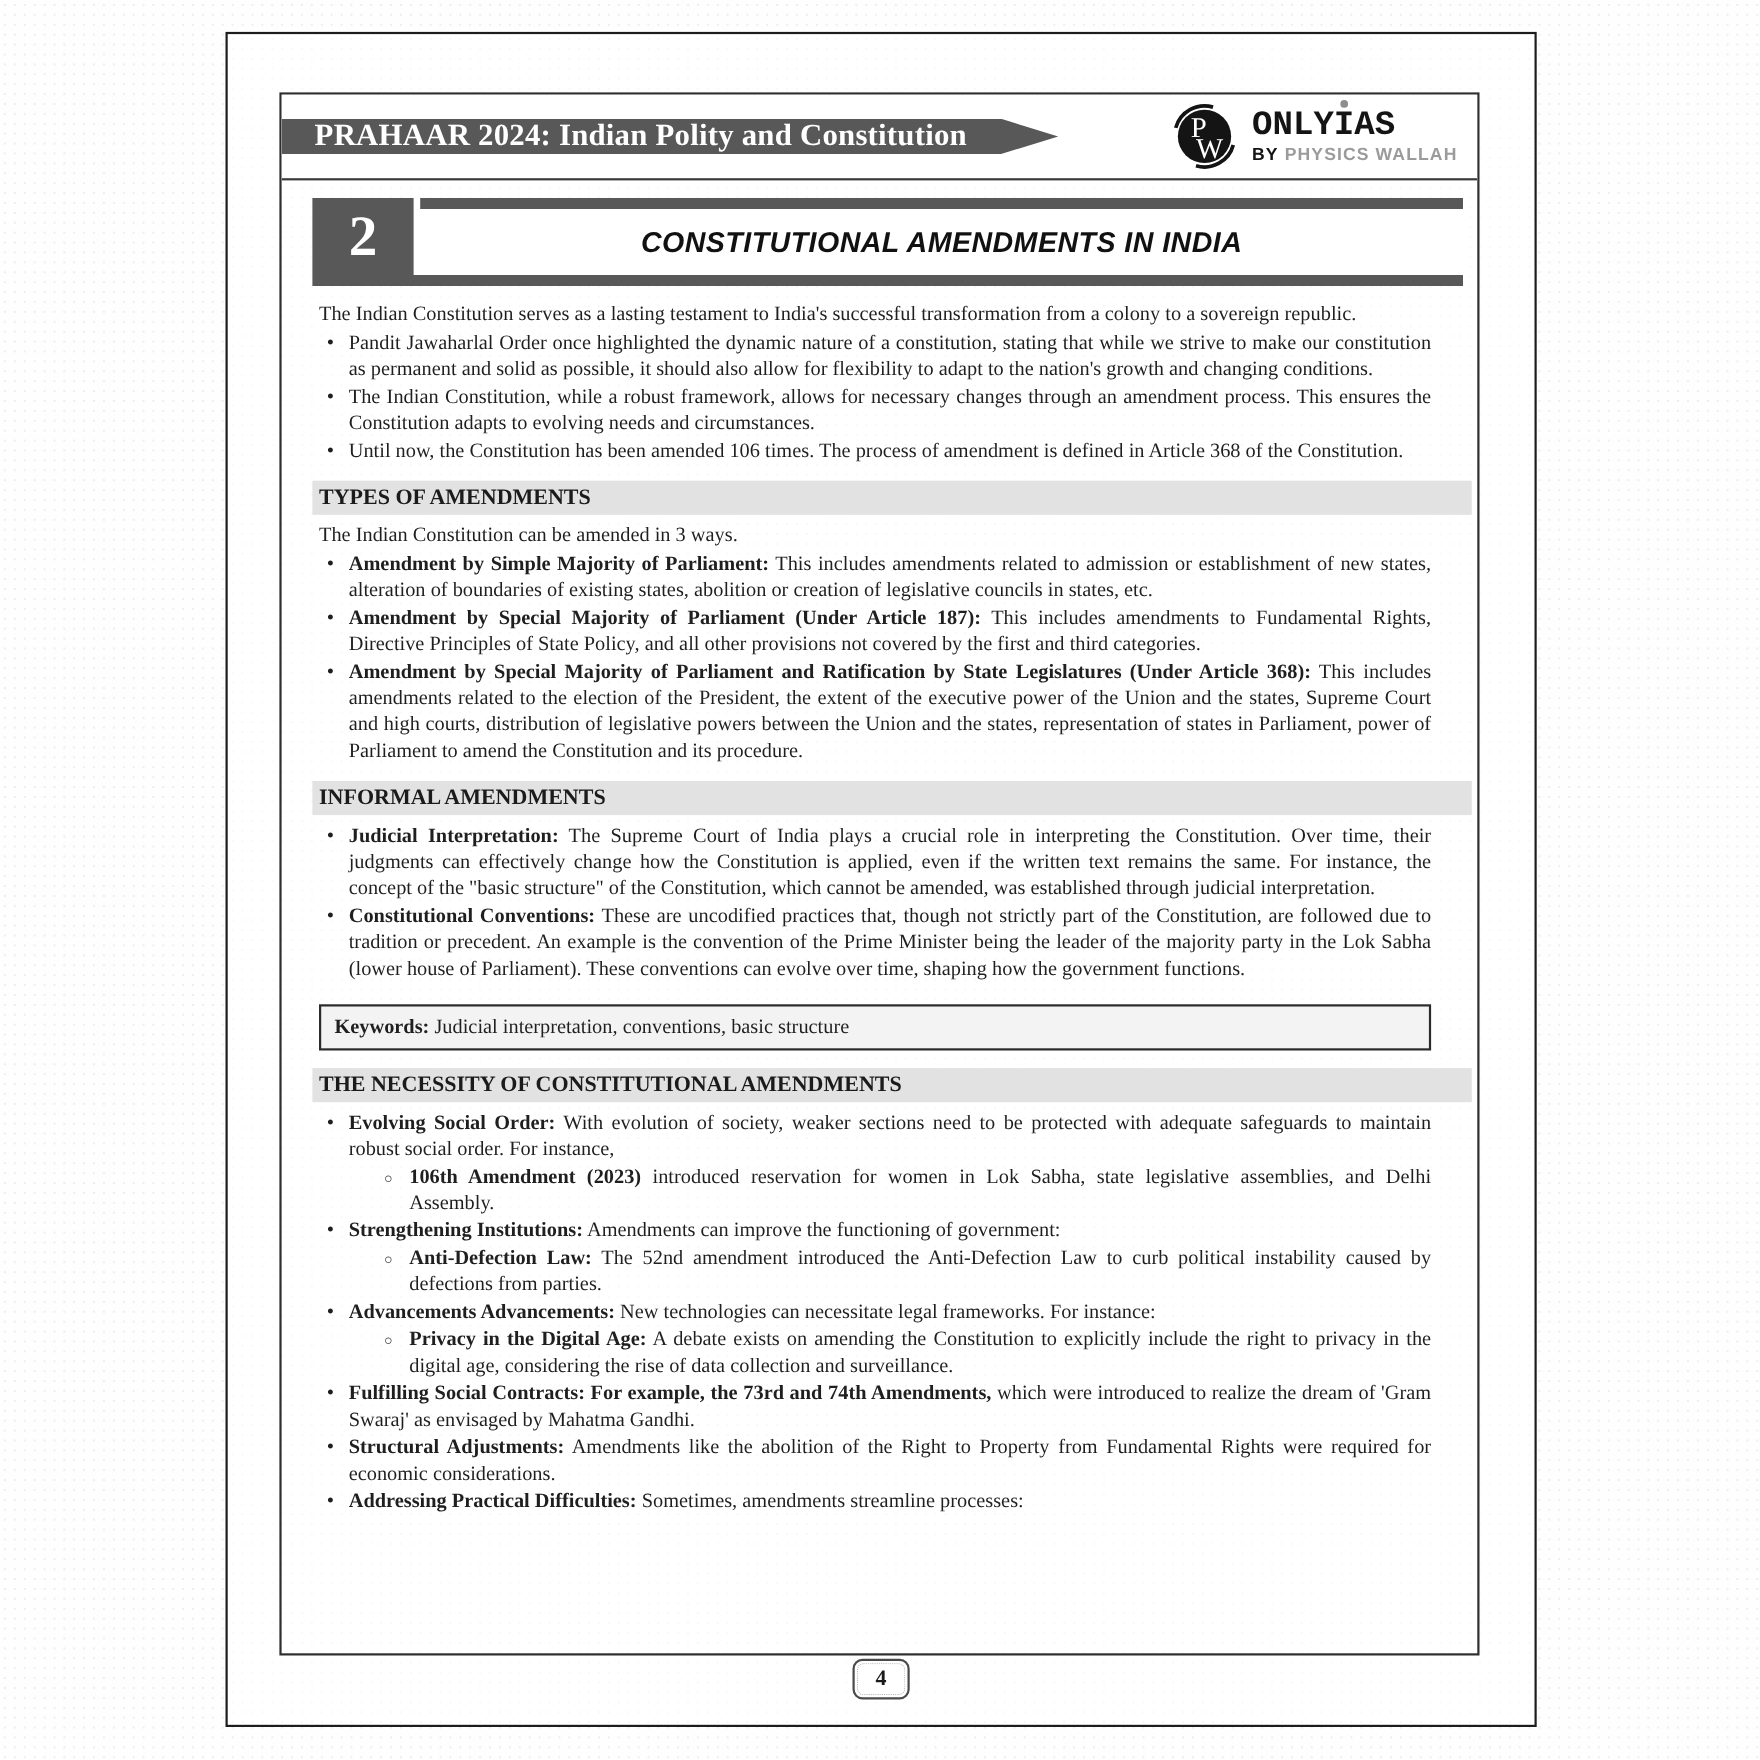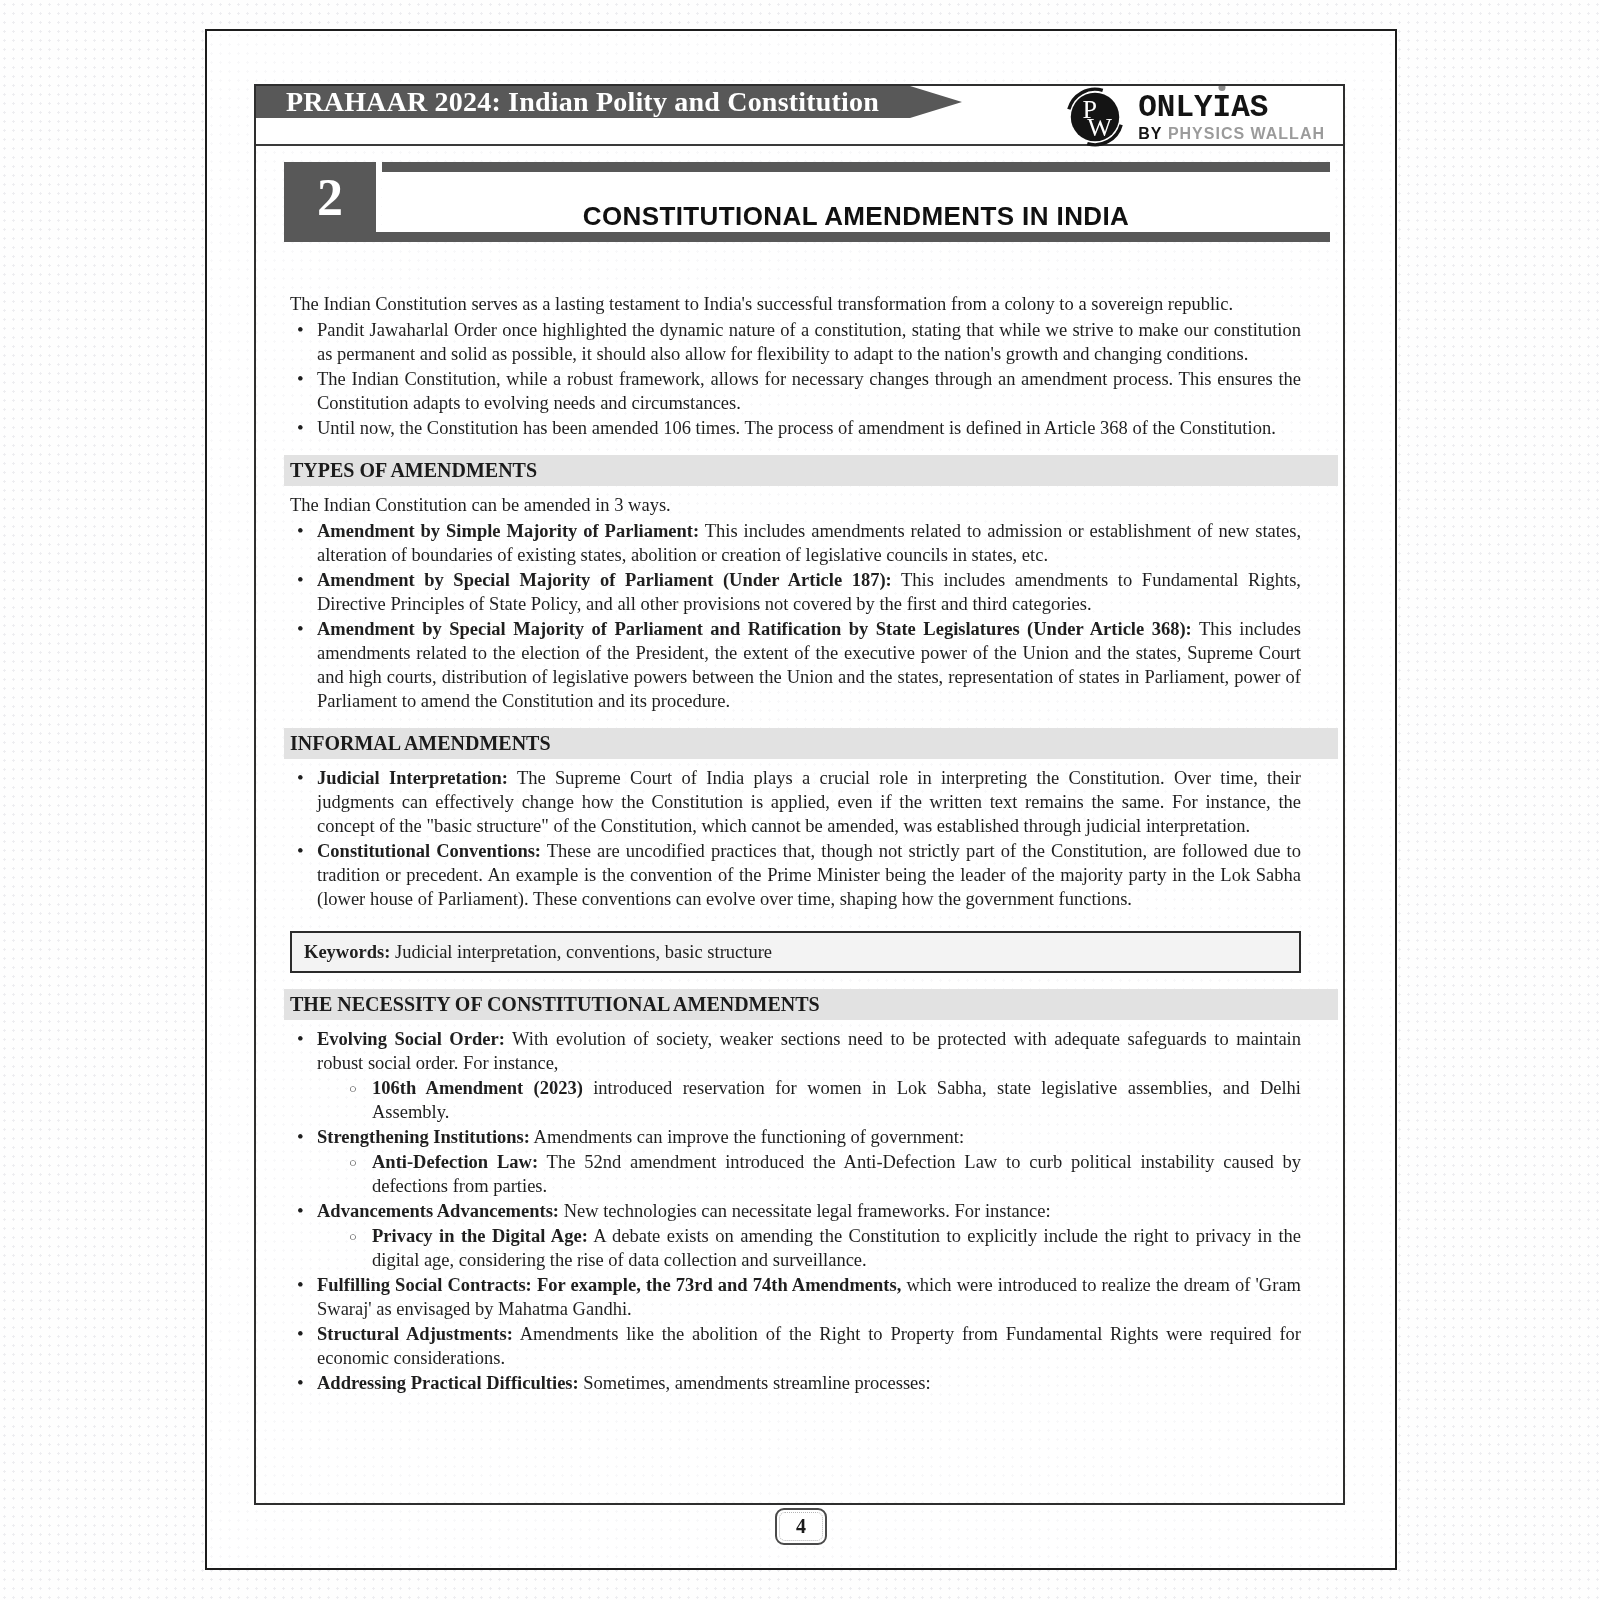--- a/index.html
+++ b/index.html
@@ -17,21 +17,21 @@
     background:#ffffff;
     background-image: radial-gradient(rgba(120,120,145,0.05) 1px, transparent 1.2px);
     background-size: 9px 9px;
     border:2px solid #1c1c1c;
   }
   .inner {
     position:absolute; left:47px; top:53px; width:1091px; height:1421px;
     border:2px solid #2e2e2e; background:transparent; overflow:hidden;
   }
   
-  .header-strip { height:60px; display:flex; align-items:flex-start; border-bottom:2px solid #3a3a3a; background:#fff; }
+  .header-strip { height:78px; display:flex; align-items:center; border-bottom:2px solid #3a3a3a; background:#fff; }
   .banner {
     width:706px; background:#585858; display:flex; align-items:center;
     padding-left:30px;
     clip-path: polygon(0 0, calc(100% - 52px) 0, 100% 50%, calc(100% - 52px) 100%, 0 100%);
   }
   .banner-title { color:#ffffff; font-weight:700; font-size:28px; letter-spacing:0.2px; }
   .logo-zone { flex:1; display:flex; align-items:center; justify-content:flex-end; padding-right:18px; gap:12px; }
   .brand-block { display:flex; flex-direction:column; line-height:1; }
   .brand-main { font-family:Liberation Mono, monospace; font-weight:800; font-size:31px; color:#141414; letter-spacing:0px; display:flex; }
   .dotted-i { position:relative; }
@@ -39,25 +39,25 @@
   .brand-sub { font-family:"Liberation Sans", sans-serif; font-weight:700; font-size:16px; letter-spacing:1px; margin-top:3px; }
   .brand-sub .by { color:#141414; }
   .brand-sub .pw-name { color:#9b9b9b; }
   
   .chapter-band {
     margin:16px 13px 0 28px; height:80px;
     display:grid; grid-template-columns:92px 1fr; grid-template-rows:10px 1fr 10px;
   }
   .chapter-num { grid-row:1 / 3; grid-column:1; background:#585858; color:#fff; display:flex; align-items:center; justify-content:center; font-size:52px; font-weight:700; }
   .chapter-topbar { grid-row:1; grid-column:2; background:#585858; margin-left:6px; }
-  .chapter-titlebox { grid-row:2; grid-column:2; margin-left:6px; background:#fff; display:flex; align-items:flex-end; justify-content:center; }
+  .chapter-titlebox { grid-row:2; grid-column:2; margin-left:6px; background:#fff; display:flex; align-items:center; justify-content:center;font-style:italic; }
   .chapter-title { font-family:"Liberation Sans", sans-serif; font-weight:700; font-size:26px; color:#111; letter-spacing:0.4px; }
   .chapter-bottombar { grid-row:3; grid-column:1 / 3; background:#585858; }
   
-  .doc-body { padding:12px 42px 0 34px; font-size:18.5px; line-height:24px;margin-top:36px; }
+  .doc-body { padding:12px 42px 0 34px; font-size:18.5px; line-height:24px; }
   .doc-body p { text-align:justify; margin:2px 0; }
   .section-heading {
     background:#e2e2e2; font-weight:700; font-size:20px; color:#1b1b1b;
     margin:15px -37px 7px -6px; padding:3px 0 3px 6px; line-height:25px;
   }
   ul.blist { list-style:none; margin:1px 0 0 0; }
   ul.blist > li { position:relative; padding-left:27px; margin:1px 0; text-align:justify; }
   ul.blist > li::before { content:"•"; position:absolute; left:7px; top:0; font-size:19px; }
   ul.sublist { list-style:none; margin:0 0 0 28px; }
   ul.sublist > li { position:relative; padding-left:27px; margin:1px 0; text-align:justify; }

